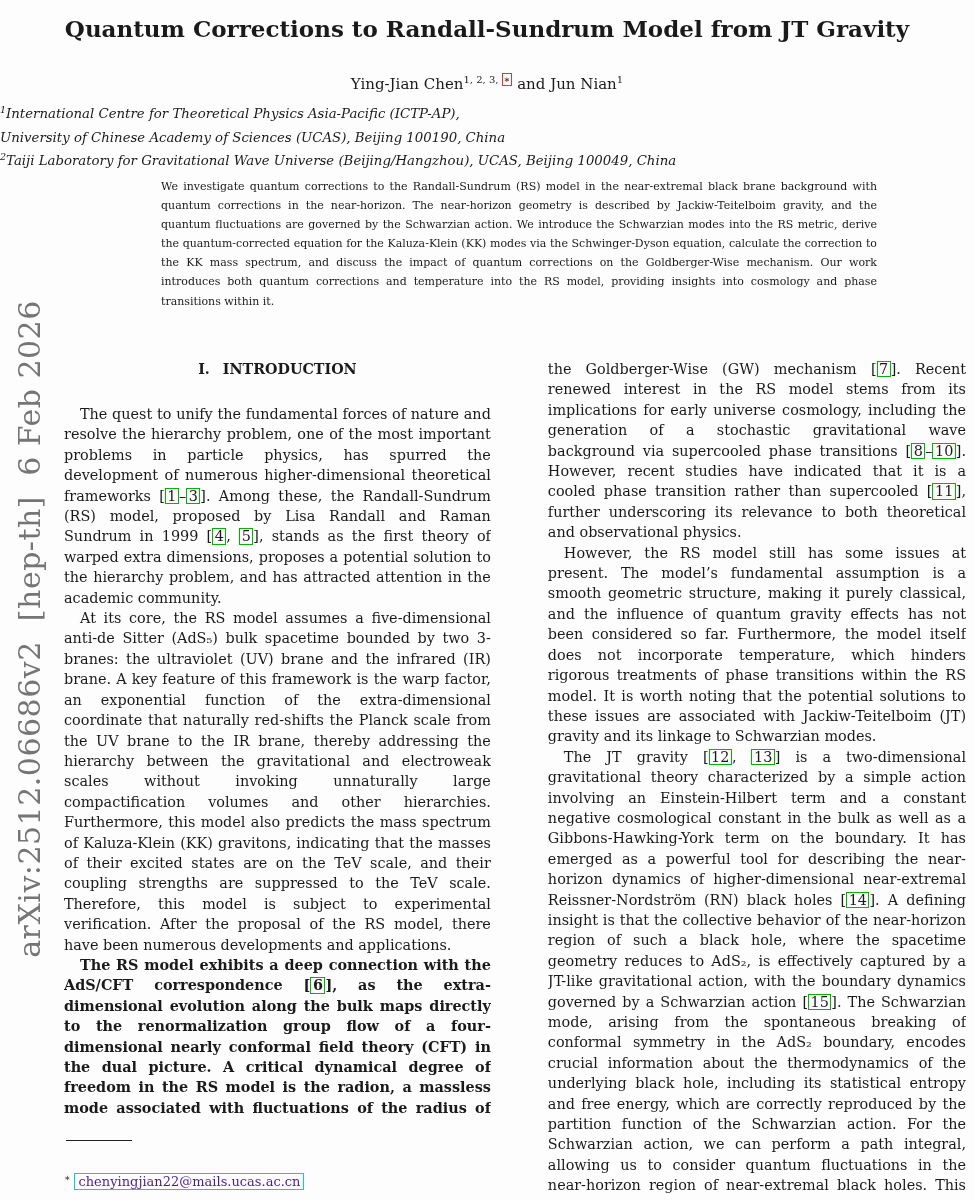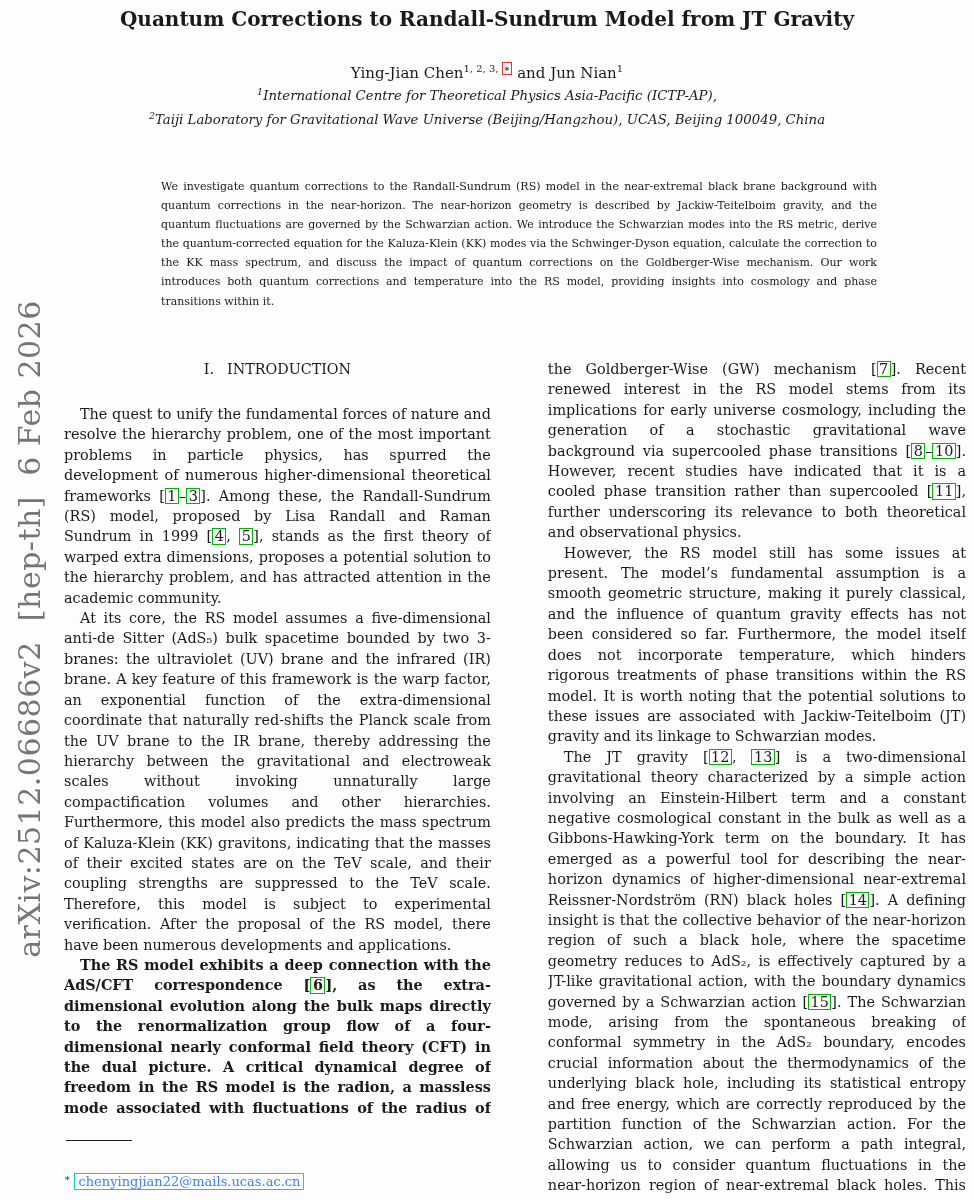--- a/index.html
+++ b/index.html
@@ -8,72 +8,73 @@
     background:#fdfdfd; color:#1a1a1a; overflow:hidden;
     font-family:"DejaVu Serif", serif;
   }
   
   .watermark {
     position:absolute; left:-315px; top:612px; width:690px; height:34px;
     line-height:34px; text-align:center; transform:rotate(-90deg);
     font-size:30px; color:#757575; white-space:pre; letter-spacing:0.5px;
   }
   
-  .title { margin-top:0; padding-top:7px; text-align:center; font-size:20px; font-weight:bold; }
+  .title { margin-top:8px; padding-top:7px; text-align:center; font-size:23px; font-weight:bold; }
   .authors { margin-top:32px; text-align:center; font-size:15px; }
   .authors sup { font-size:10px; }
   .star-box { border:1px solid #f03030; padding:0 1px; color:#1a1a1a; text-decoration:none; }
-  .affils { text-align:center; font-style:italic; font-size:13.3px; line-height:19.2px; }
+  .affils { margin-top:7px; text-align:left; font-style:italic; font-size:13.3px; line-height:19.2px; }
   .affils sup { font-size:9.5px; }
   
   .abstract {
     position:absolute; left:161px; top:177px; width:716px;
     font-size:11px; line-height:19.1px; text-align:justify;
   }
   
   .columns {
     position:absolute; left:64px; top:356px; width:902px; height:844px;
     display:flex; gap:31px; overflow:hidden;
   }
   .col-left  { width:440px; position:relative; }
   .col-right { width:431px; overflow:hidden; padding-top:3px;margin-left:26px; }
   .left-body { height:762px; overflow:hidden; }
-  .sec-head { text-align:center; font-size:14.3px; font-weight:normal; margin:5px 0 27px 0; }
+  .sec-head { text-align:center; font-size:14.3px; font-weight:bold; margin:5px 0 27px 0; }
   .sec-head .num { margin-right:13px; }
   p.body { margin:0; font-size:14.4px; line-height:20.4px; text-align:justify; text-indent:16px; }
   p.noindent { text-indent:0; }
   p.fulljust { text-align-last:justify;font-weight:bold; }
   .cite {
     border:1px solid #00b400; padding:0 1.5px; line-height:1; display:inline-block;
     text-indent:0;
   }
   
   .footnote-area { position:absolute; left:0; bottom:0; width:100%; }
   .frule { width:66px; height:0; border-top:1.2px solid #222; margin-left:2px; }
   .fnote { margin:31px 0 11px 0; font-size:13px; }
   .fnote sup { font-size:9.5px; margin-right:4px; }
   .email-box {
-    border:1px solid #00d2d2; padding:0 3px; color:#3b82f6; text-decoration:none;
+    border:1px solid #00d2d2; padding:0 3px; color:#4c1d95; text-decoration:none;
   }
 </style>
 </head>
 <body>
 
 <div class="page">
 
   <div class="watermark">arXiv:2512.06686v2  [hep-th]  6 Feb 2026</div>
 
   <div class="title">Quantum Corrections to Randall-Sundrum Model from JT Gravity</div>
 
   <div class="authors">
     <span>Ying-Jian Chen</span><sup><span>1, 2, 3,</span> <span class="star-box">∗</span></sup><span> and </span><span>Jun Nian</span><sup>1</sup>
   </div>
 
   <div class="affils">
     <div><sup>1</sup><span>International Centre for Theoretical Physics Asia-Pacific (ICTP-AP),</span></div>
+    <div><sup></sup><span>University of Chinese Academy of Sciences (UCAS), Beijing 100190, China</span></div>
     <div><sup>2</sup><span>Taiji Laboratory for Gravitational Wave Universe (Beijing/Hangzhou), UCAS, Beijing 100049, China</span></div>
   </div>
 
   <div class="abstract">We investigate quantum corrections to the Randall-Sundrum (RS) model in the near-extremal black brane background with quantum corrections in the near-horizon. The near-horizon geometry is described by Jackiw-Teitelboim gravity, and the quantum fluctuations are governed by the Schwarzian action. We introduce the Schwarzian modes into the RS metric, derive the quantum-corrected equation for the Kaluza-Klein (KK) modes via the Schwinger-Dyson equation, calculate the correction to the KK mass spectrum, and discuss the impact of quantum corrections on the Goldberger-Wise mechanism. Our work introduces both quantum corrections and temperature into the RS model, providing insights into cosmology and phase transitions within it.</div>
 
   <div class="columns">
 
     <div class="col-left">
       <div class="left-body">
         <div class="sec-head">

